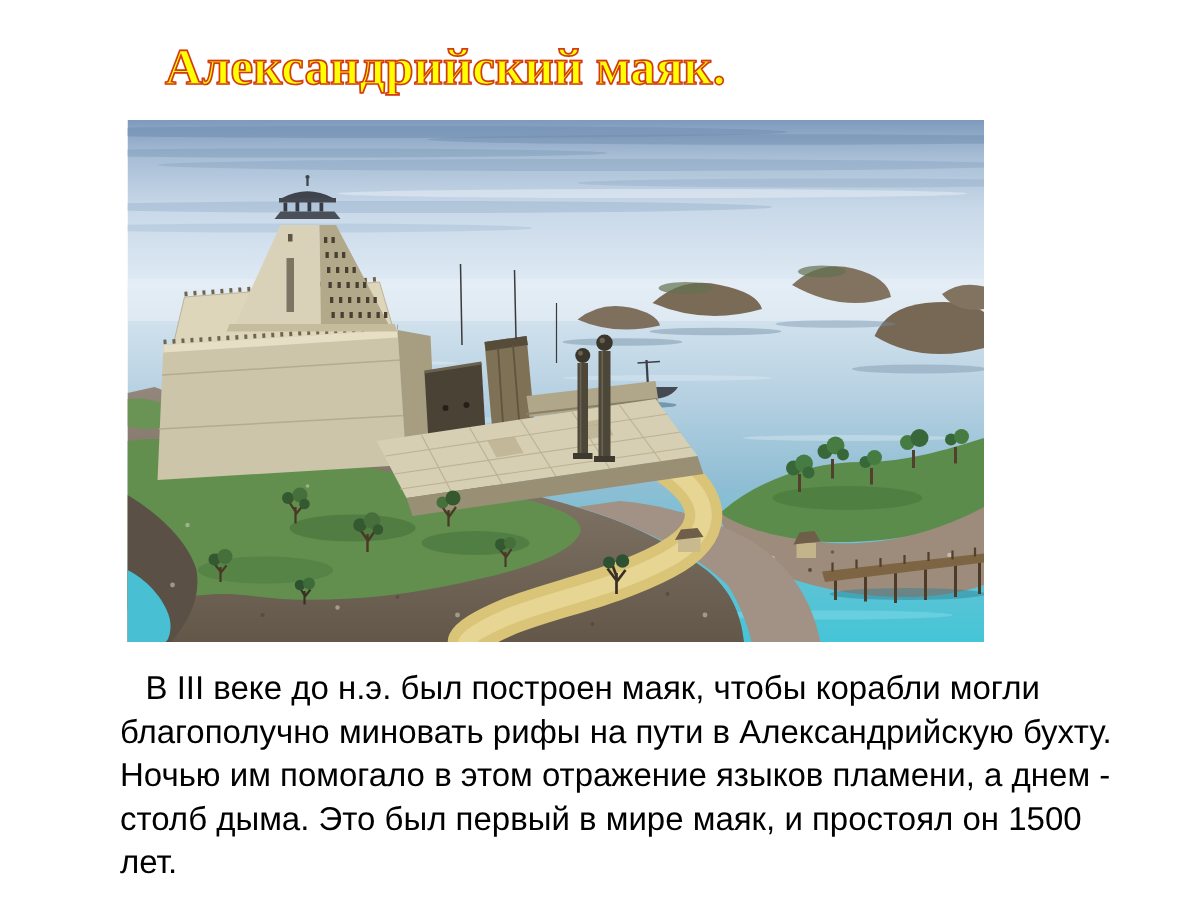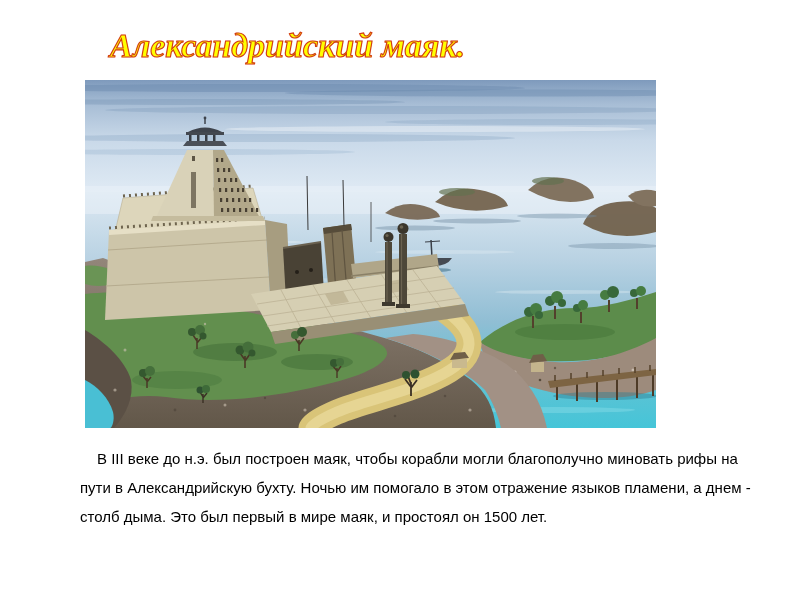--- a/index.html
+++ b/index.html
@@ -3,33 +3,33 @@
 <meta charset="utf-8">
 <style>
   html,body{margin:0;padding:0;background:#fff;}
   .slide{
     position:relative; width:800px; height:600px; background:#fff;
     font-family:"Liberation Sans", sans-serif; overflow:hidden;
   }
   .title{
     position:absolute; left:110px; top:27px; margin:0;
     font-family:"Liberation Serif", serif;
-    font-style:italic; font-weight:bold; font-size:34px; line-height:1.1;
+    font-weight:bold; font-size:34px; line-height:1.1;
     color:var(--title-fill,#ffff00);
     -webkit-text-stroke:1.1px var(--title-stroke,#d23c14);
     text-shadow:0 0 1px var(--title-stroke,#d23c14);
     white-space:nowrap;
   }
   .image{
     position:absolute; left:85px; top:80px; width:571px; height:348px; margin:0;
   }
   .image svg{display:block; width:571px; height:348px;}
   .body{
     position:absolute; left:80px; top:444px; width:676px; margin:0;
-    font-size:15px; line-height:29px; color:var(--body-color,#000);
+    font-size:22px; line-height:29px; color:var(--body-color,#000);
     text-indent:17px; letter-spacing:0;
   }
 </style>
 </head>
 <body>
 
 <div class="slide">
 
   <h1 class="title">Александрийский маяк.</h1>
 

